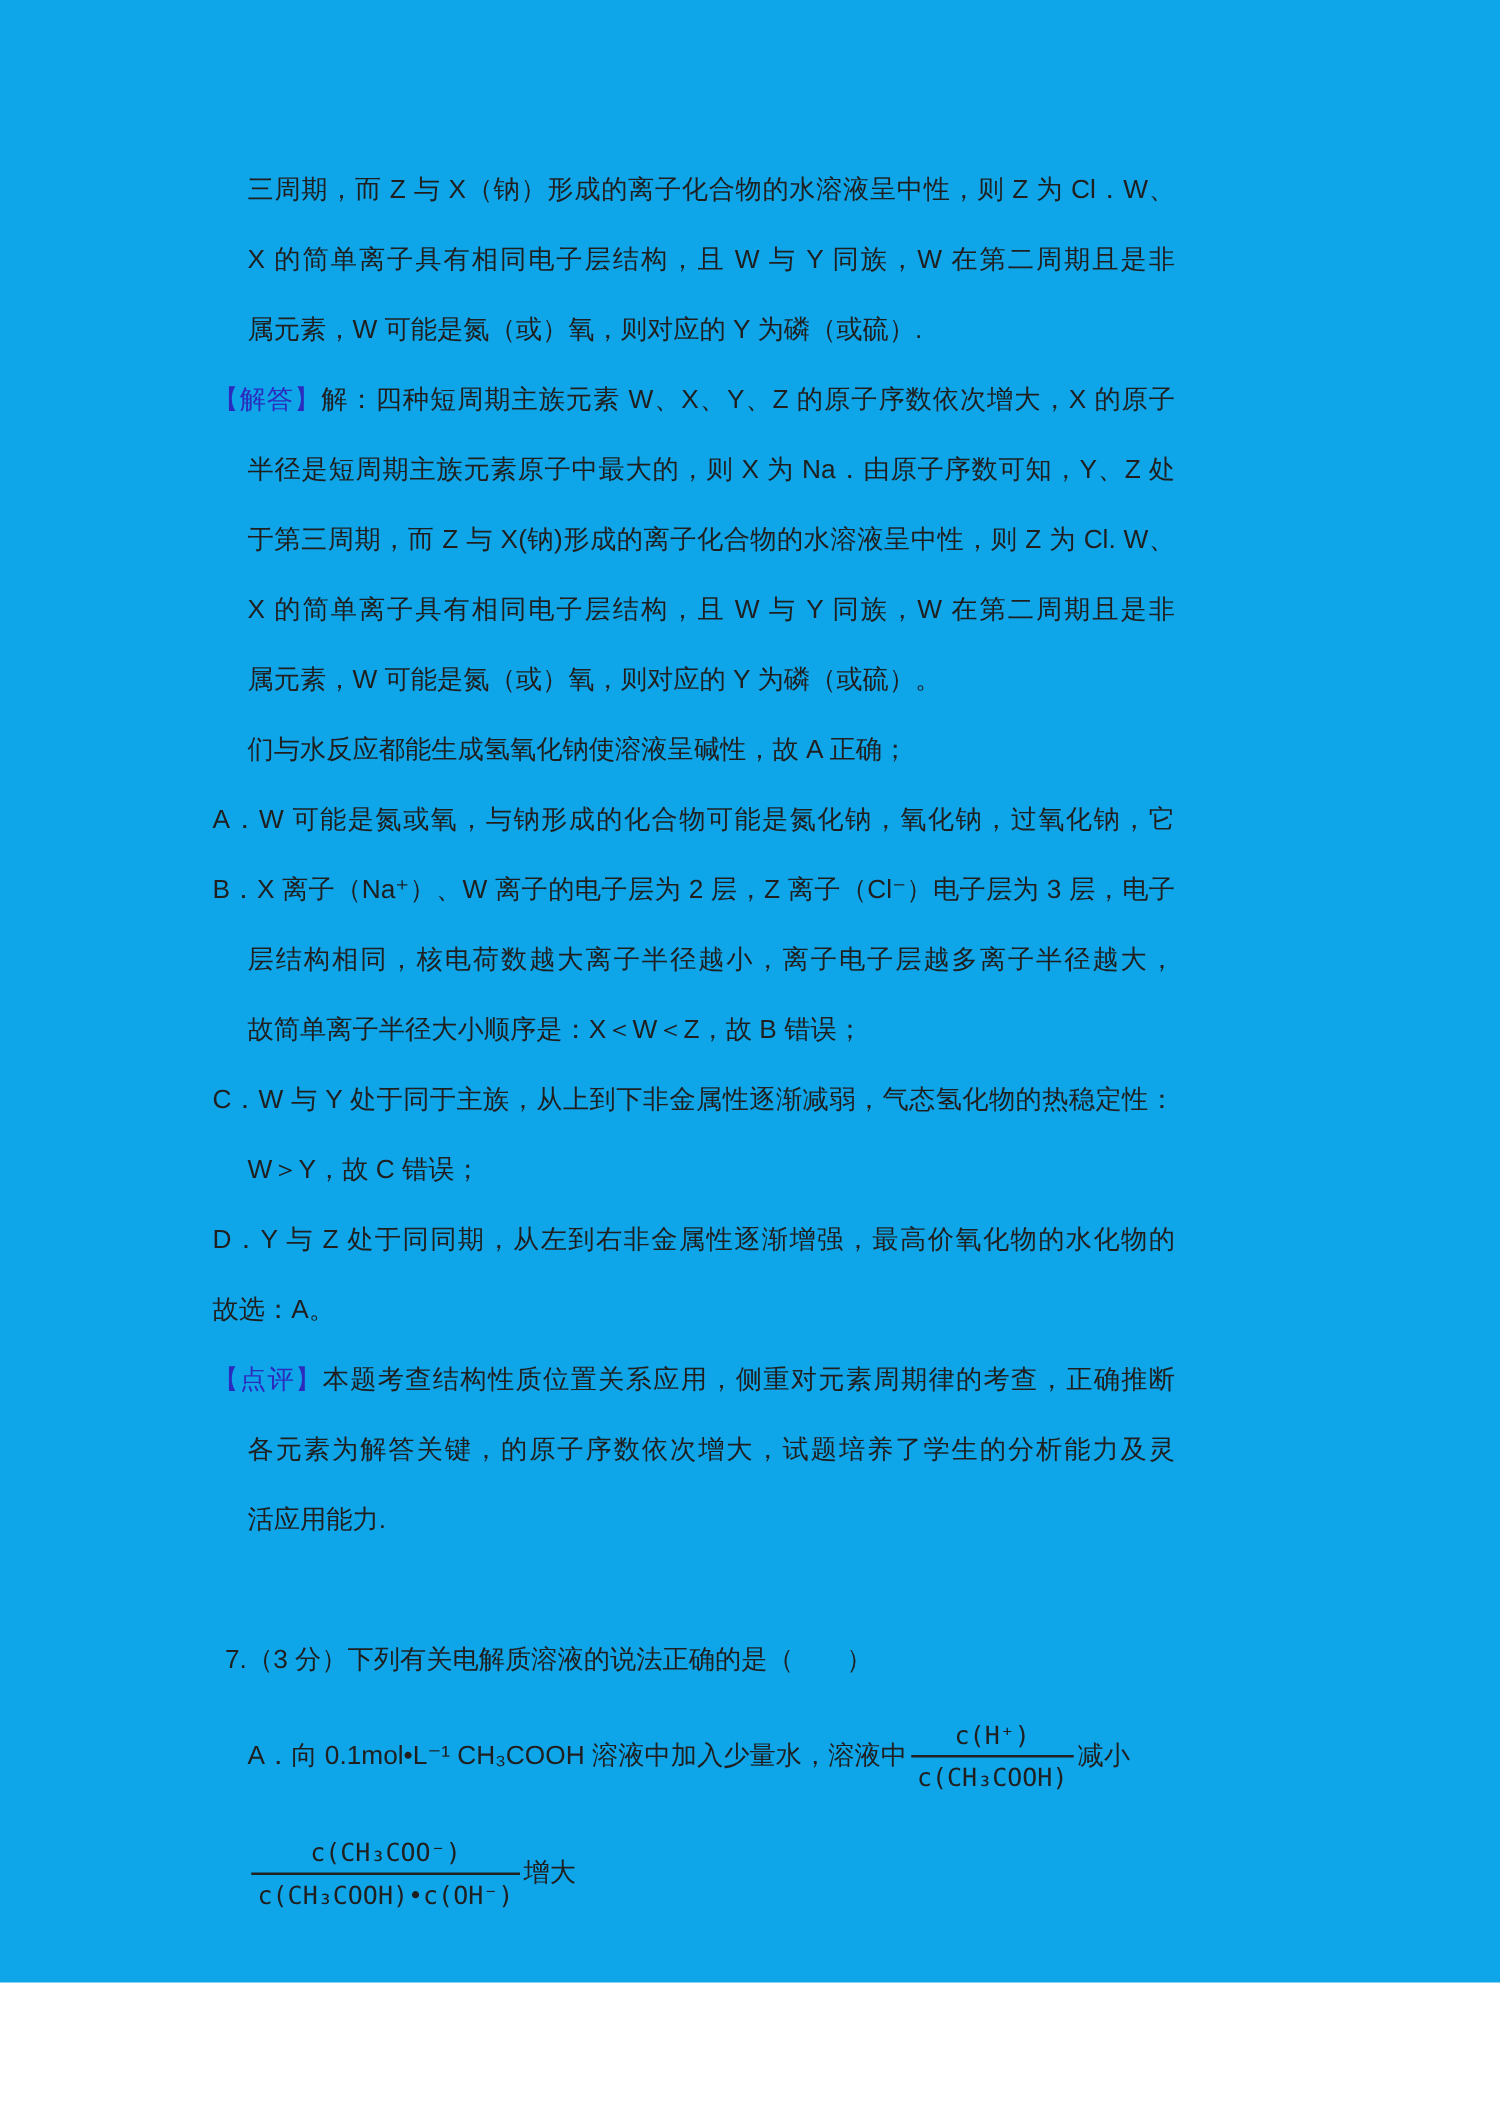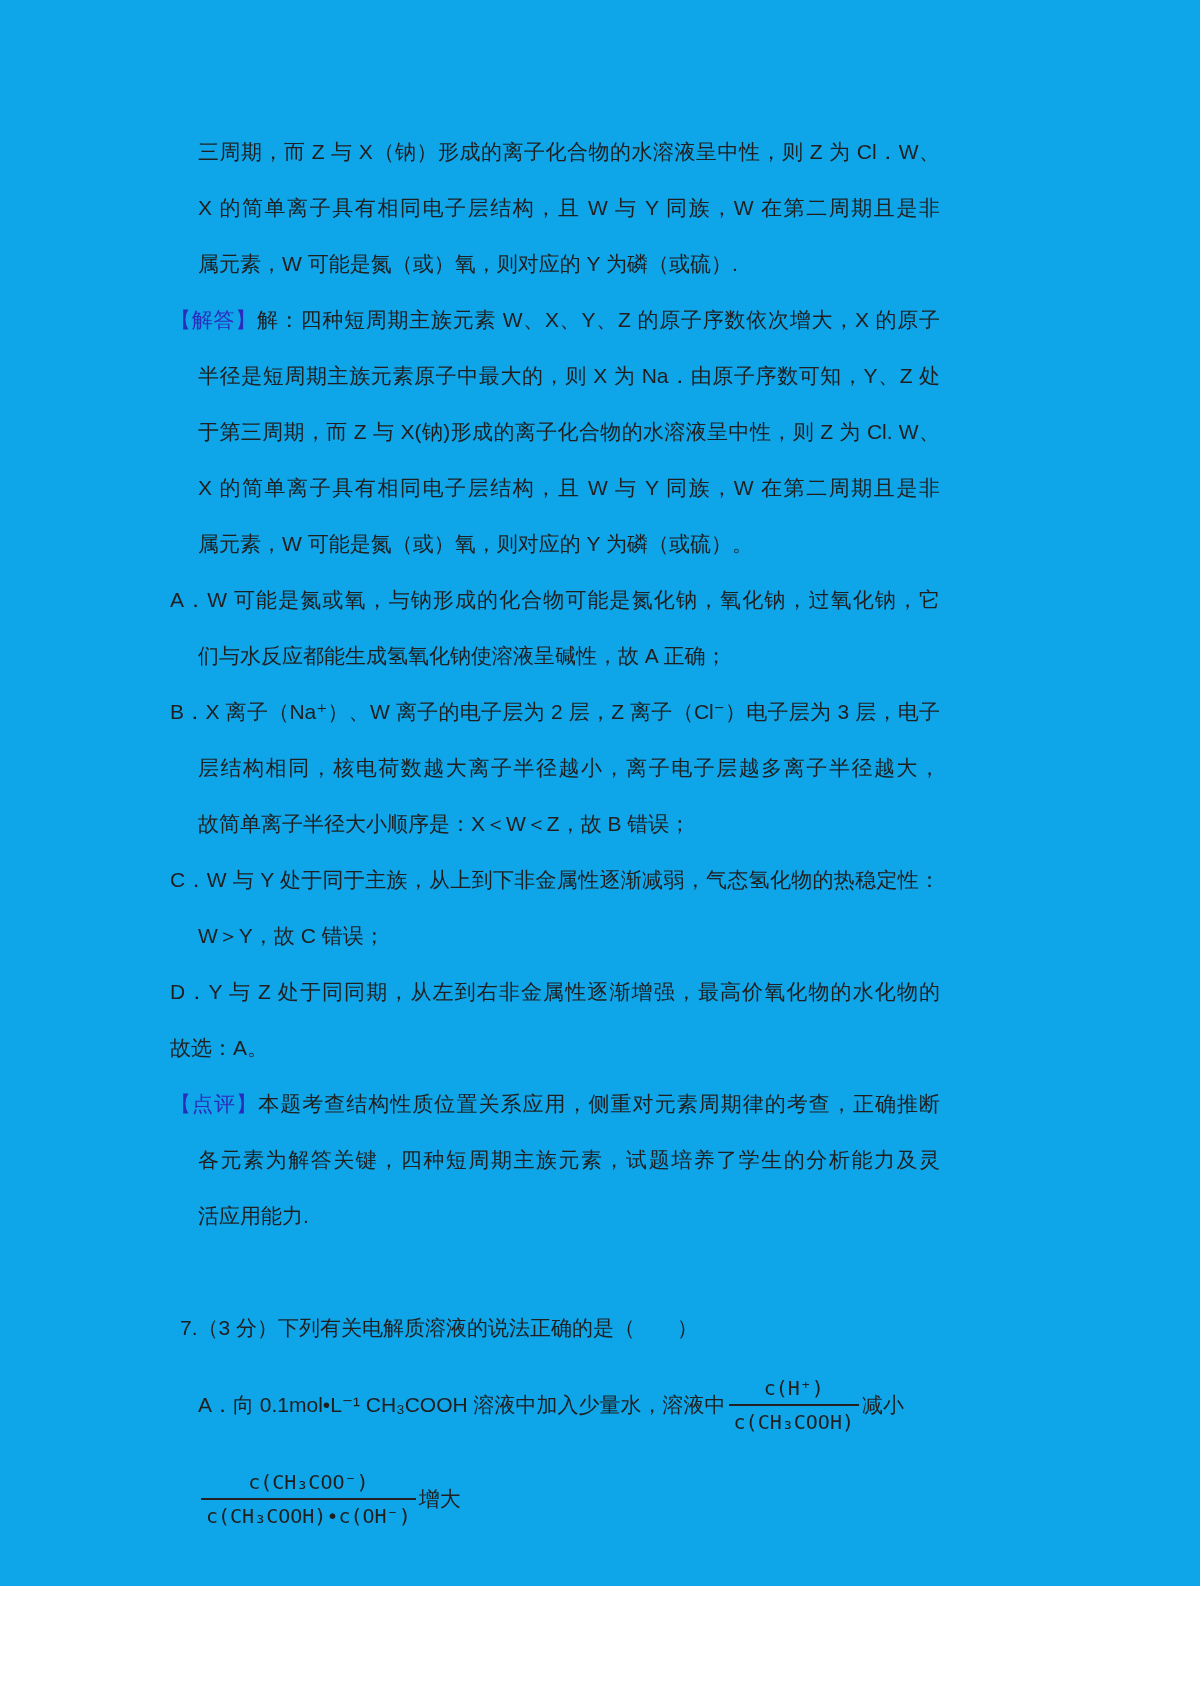--- a/index.html
+++ b/index.html
@@ -34,36 +34,36 @@
     <div class="line full indent">三周期，而 Z 与 X（钠）形成的离子化合物的水溶液呈中性，则 Z 为 Cl．W、</div>
     <div class="line full indent">X 的简单离子具有相同电子层结构，且 W 与 Y 同族，W 在第二周期且是非</div>
     <div class="line indent">属元素，W 可能是氮（或）氧，则对应的 Y 为磷（或硫）.</div>
 
     <div class="line full"><span class="blue">【解答】</span><span>解：四种短周期主族元素 W、X、Y、Z 的原子序数依次增大，X 的原子</span></div>
     <div class="line full indent">半径是短周期主族元素原子中最大的，则 X 为 Na．由原子序数可知，Y、Z 处</div>
     <div class="line full indent">于第三周期，而 Z 与 X(钠)形成的离子化合物的水溶液呈中性，则 Z 为 Cl. W、</div>
     <div class="line full indent">X 的简单离子具有相同电子层结构，且 W 与 Y 同族，W 在第二周期且是非</div>
     <div class="line indent">属元素，W 可能是氮（或）氧，则对应的 Y 为磷（或硫）。</div>
 
+    <div class="line indent">们与水反应都能生成氢氧化钠使溶液呈碱性，故 A 正确；</div>
     <div class="line full">A．W 可能是氮或氧，与钠形成的化合物可能是氮化钠，氧化钠，过氧化钠，它</div>
-    <div class="line indent">们与水反应都能生成氢氧化钠使溶液呈碱性，故 A 正确；</div>
 
     <div class="line full">B．X 离子（Na⁺）、W 离子的电子层为 2 层，Z 离子（Cl⁻）电子层为 3 层，电子</div>
     <div class="line full indent">层结构相同，核电荷数越大离子半径越小，离子电子层越多离子半径越大，</div>
     <div class="line indent">故简单离子半径大小顺序是：X＜W＜Z，故 B 错误；</div>
 
     <div class="line full">C．W 与 Y 处于同于主族，从上到下非金属性逐渐减弱，气态氢化物的热稳定性：</div>
     <div class="line indent">W＞Y，故 C 错误；</div>
 
     <div class="line full">D．Y 与 Z 处于同同期，从左到右非金属性逐渐增强，最高价氧化物的水化物的</div>
 
     <div class="line">故选：A。</div>
 
     <div class="line full"><span class="blue">【点评】</span><span>本题考查结构性质位置关系应用，侧重对元素周期律的考查，正确推断</span></div>
-    <div class="line full indent">各元素为解答关键，四种短周期主族元素，试题培养了学生的分析能力及灵</div>
+    <div class="line full indent">各元素为解答关键，的原子序数依次增大，试题培养了学生的分析能力及灵</div>
     <div class="line indent">活应用能力.</div>
 
     <div class="line q7">7.（3 分）下列有关电解质溶液的说法正确的是（　　）</div>
 
     <div class="frac-line indent a">
       <span class="opt-text">A．向 0.1mol•L⁻¹ CH₃COOH 溶液中加入少量水，溶液中</span>
         <span class="frac">
           <span class="num">c(H⁺)</span>
           <span class="den">c(CH₃COOH)</span>
         </span>

